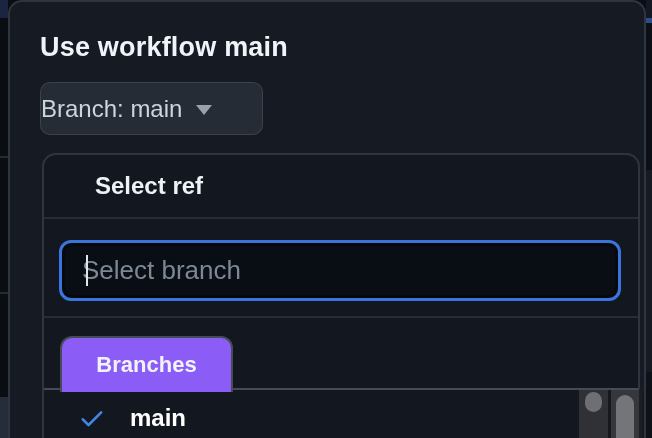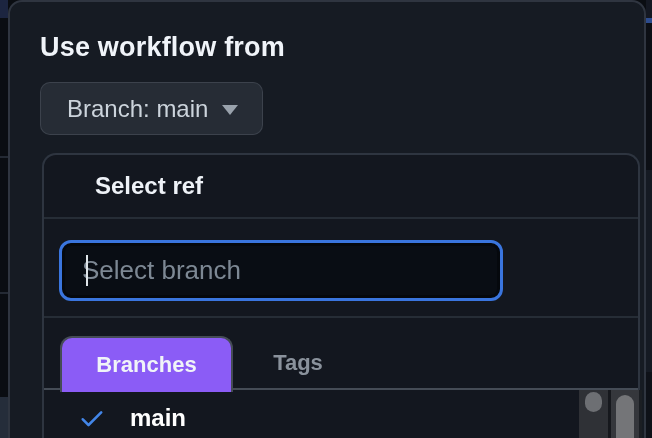--- a/index.html
+++ b/index.html
@@ -35,21 +35,21 @@
     background:#161b23;border:2px solid #2f3540;border-radius:14px;
   }
   .popover-title{
     position:absolute;left:30px;top:31px;
     font-size:27px;line-height:28px;font-weight:700;color:#f0f4f9;
     letter-spacing:0.2px;white-space:nowrap;
   }
   .branch-btn{
     position:absolute;left:30px;top:80px;width:223px;height:53px;
     background:#262c35;border:1px solid rgba(205,217,229,0.13);border-radius:10px;
-    display:flex;align-items:center;padding-left:26px;
+    display:flex;align-items:center;
     font-family:inherit;font-size:24px;color:#ccd4dc;cursor:pointer;white-space:nowrap;
   }
   .caret-down{
     width:0;height:0;margin-left:14px;margin-top:3px;
     border-left:8px solid transparent;border-right:8px solid transparent;
     border-top:10px solid #99a2ac;
   }
 
   
   .panel{
@@ -63,21 +63,21 @@
   }
   .panel-title{
     position:absolute;left:31px;top:17px;
     font-size:24px;font-weight:700;color:#eef2f7;white-space:nowrap;margin-left:20px;
   }
   .search-section{
     position:absolute;left:0;top:66px;width:100%;height:97px;
     border-bottom:2px solid #262d36;
   }
   .ref-input{
-    position:absolute;left:15px;top:19px;width:444px;height:61px;
+    position:absolute;left:15px;top:19px;width:562px;height:61px;
     background:#090d14;color:#e6edf3;
     border:3px solid var(--focus-blue);border-radius:12px;
     box-shadow:inset 0 0 0 3px #05080d;
     padding:0 20px;font-family:inherit;font-size:26px;outline:none;
   }
   .ref-input::placeholder{color:#7d8894;opacity:1;}
   .text-caret{
     position:absolute;left:42px;top:34px;width:2px;height:31px;
     background:#dfe5ea;
   }
@@ -126,43 +126,40 @@
   <div class="frag f-botblock"></div>
 </div>
 <div class="edge edge-right">
   <div class="frag f-rtop"></div>
   <div class="frag f-rblue"></div>
   <div class="frag f-rmid"></div>
   <div class="frag f-rbot"></div>
 </div>
 
 <div class="popover">
-  <h3 class="popover-title">Use workflow from</h3>
+  <h3 class="popover-title">Use workflow main</h3>
 
   <button class="branch-btn">
     <span>Branch: main</span>
     <span class="caret-down"></span>
   </button>
 
   <div class="panel">
     <div class="panel-header">
       <span class="panel-title">Select ref</span>
     </div>
 
     <div class="search-section">
       <input type="text" class="ref-input" placeholder="Select branch" style="">
       <div class="text-caret"></div>
     </div>
 
     <div class="tabs">
       <div class="tab tab-active">
         <span>Branches</span>
-      </div>
-      <div class="tab tab-inactive">
-        <span>Tags</span>
       </div>
     </div>
 
     <div class="ref-list">
       <div class="ref-item">
         <svg class="check" viewBox="0 0 16 16" aria-hidden="true">
           <path fill="currentColor" d="M13.78 4.22a.75.75 0 0 1 0 1.06l-7.25 7.25a.75.75 0 0 1-1.06 0L2.22 9.28a.75.75 0 1 1 1.06-1.06L6 10.94l6.72-6.72a.75.75 0 0 1 1.06 0Z"></path>
         </svg>
         <span class="ref-name">main</span>
       </div>

